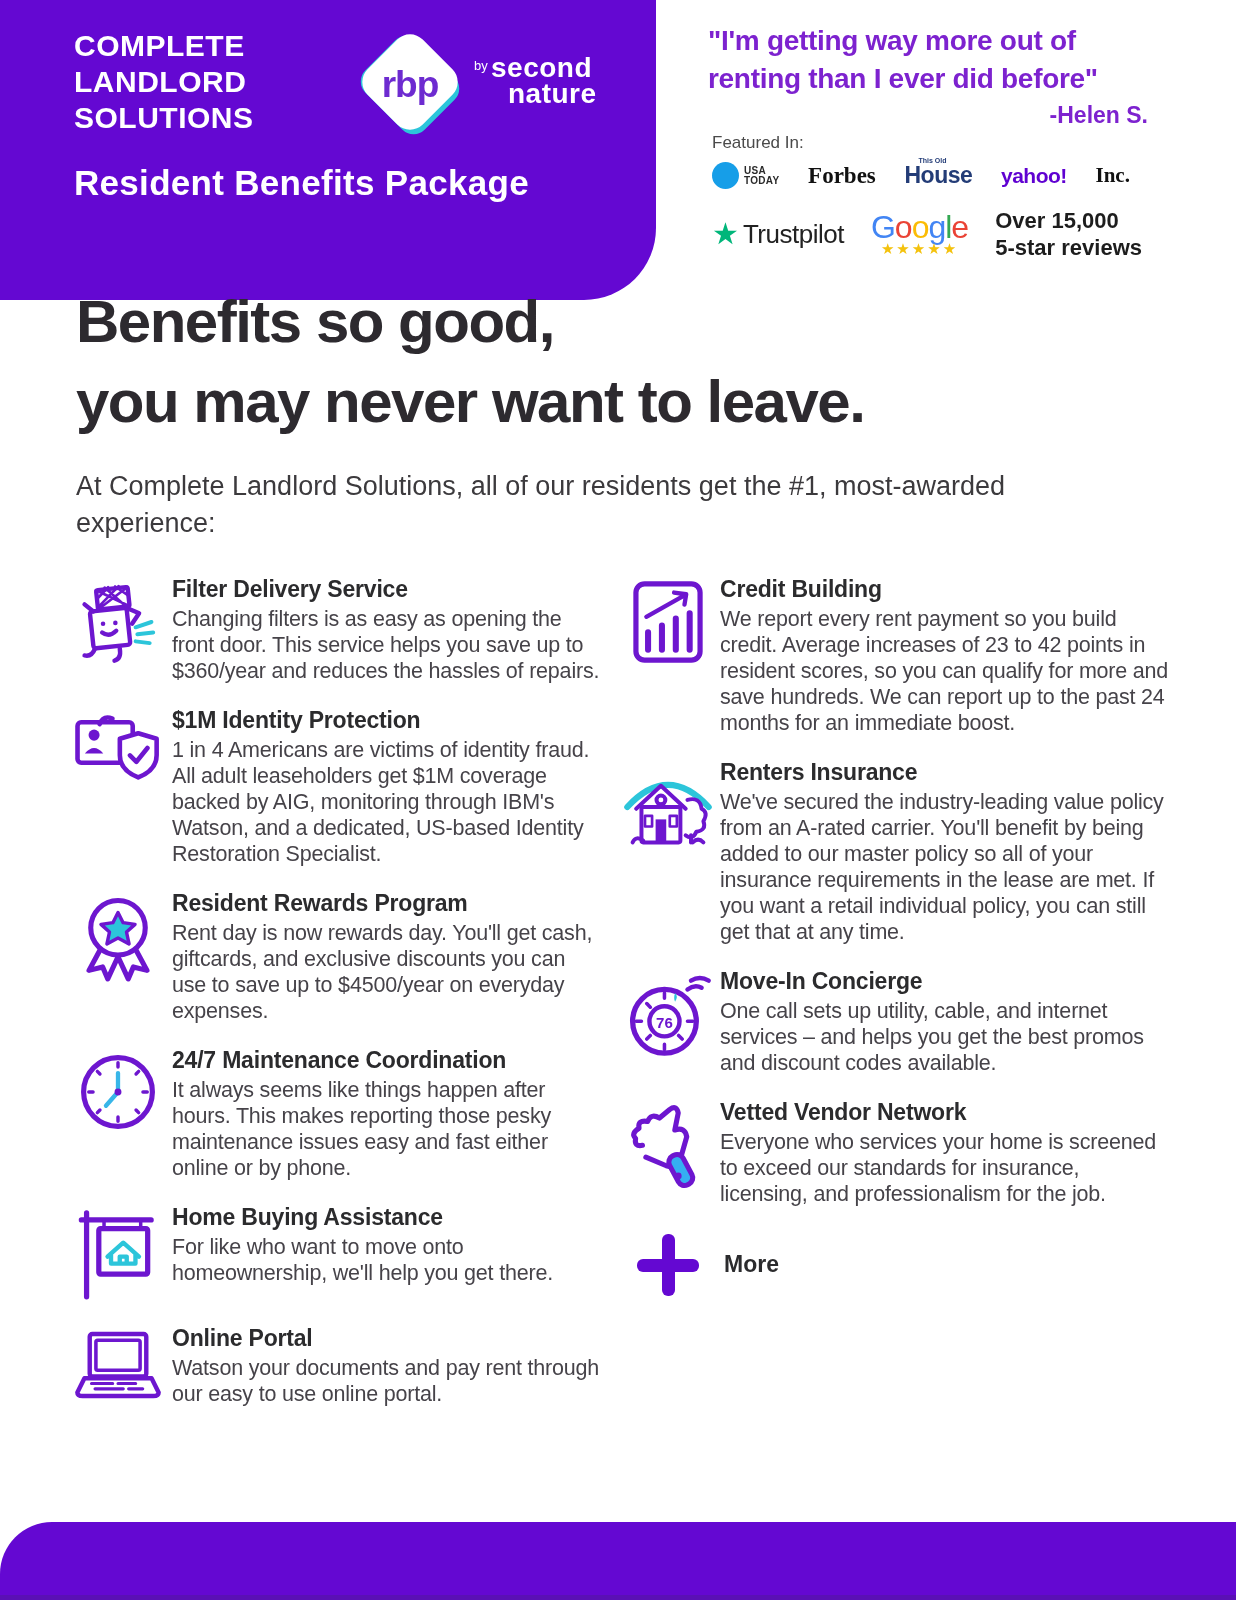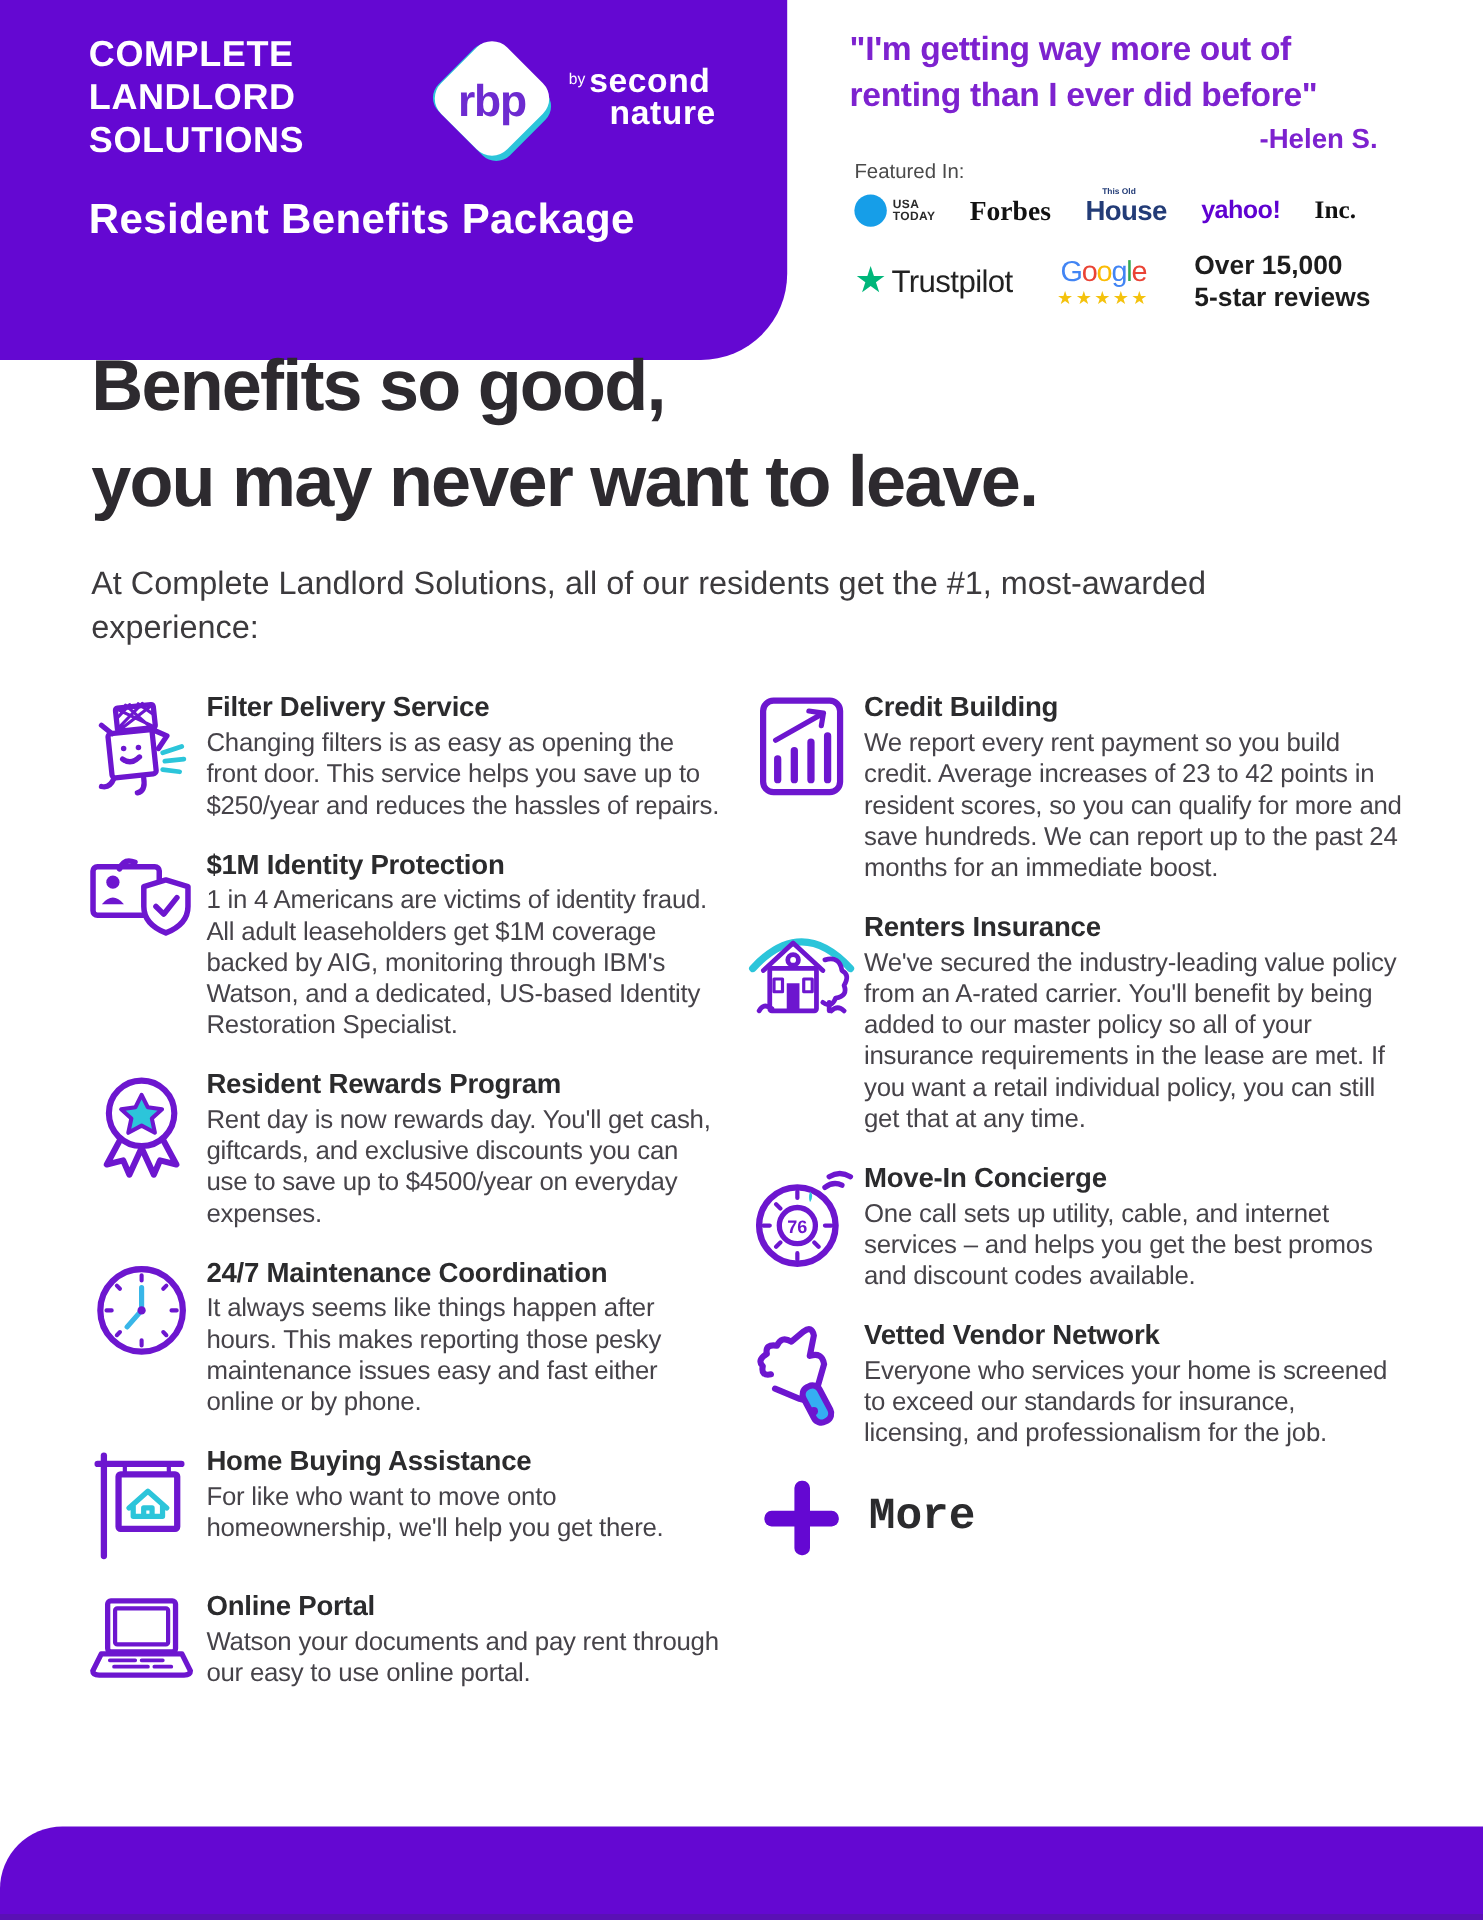--- a/index.html
+++ b/index.html
@@ -71,21 +71,21 @@
   .usatoday-text { font-size:10px; font-weight:bold; color:#2a2a2a; line-height:10px; letter-spacing:0.3px; }
   .forbes { font-family:"Liberation Serif", serif; font-size:23px; font-weight:bold; color:#111; }
   .house { position:relative; color:#233c77; font-size:23px; font-weight:bold; letter-spacing:-0.5px; }
   .house-small { position:absolute; left:14px; top:-5px; font-size:7px; font-weight:bold; letter-spacing:0; }
   .yahoo { color:#5f01d1; font-size:21px; font-weight:bold; letter-spacing:-0.5px; }
   .inc { font-family:"Liberation Serif", serif; font-size:21px; font-weight:bold; color:#111; }
   .trustpilot { display:flex; align-items:center; gap:4px; }
   .tp-star { color:#00b67a; font-size:30px; line-height:30px; }
   .tp-text { color:#222; font-size:26px; font-weight:500; letter-spacing:-0.5px; }
   .google { display:flex; flex-direction:column; align-items:center; line-height:30px; }
-  .google-word { font-size:24px; font-weight:500; letter-spacing:-1px; }
+  .google-word { font-size:32px; font-weight:500; letter-spacing:-1px; }
   .g-blue { color:#4285F4; } .g-red { color:#EA4335; } .g-yellow { color:#FBBC05; } .g-green { color:#34A853; }
   .google-stars { color:#f4c20d; font-size:15px; letter-spacing:2px; line-height:14px; }
   .reviews { color:#1d1d1d; font-size:22px; font-weight:bold; line-height:27px; }
   
   .headline {
     position:absolute; left:76px; top:282px; width:1110px;
     color:#2d2a2f; font-size:60px; font-weight:800; line-height:80px;
     letter-spacing:-1.5px;
   }
   .intro {
@@ -96,21 +96,21 @@
   .col { position:absolute; top:576px; }
   .col-left { left:64px; width:540px; }
   .col-right { left:616px; width:556px; }
   .item { display:flex; align-items:flex-start; margin-bottom:23px; }
   .icon-wrap { flex:0 0 108px; display:flex; justify-content:center; padding-top:2px; }
   .col-right .icon-wrap { flex:0 0 104px; }
   .item-text { flex:1; }
   .item-title { color:#2b2b2d; font-size:23px; font-weight:bold; letter-spacing:-0.2px; margin-bottom:3px; }
   .item-body { color:#464349; font-size:21.5px; line-height:26px; letter-spacing:-0.2px; }
   .more-row { display:flex; align-items:center; margin-top:14px; }
-  .more-label { color:#2b2b2d; font-size:37px; font-weight:bold; margin-left:4px;font-family:Liberation Mono, monospace; }
+  .more-label { color:#2b2b2d; font-size:23px; font-weight:bold; margin-left:4px; }
   svg.benefit-icon { display:block; }
   
   .bottom-band {
     position:absolute; left:0; right:0; bottom:5px; height:73px;
     background:#6408d2; border-radius:52px 0 0 0;
   }
   .bottom-line {
     position:absolute; left:0; right:0; bottom:0; height:5px; background:#5a10b5;
   }
 </style>
@@ -190,21 +190,21 @@
         </g>
         <circle cx="33" cy="52" r="2.6" fill="#6d16cf" stroke="none"></circle>
         <circle cx="47" cy="51" r="2.6" fill="#6d16cf" stroke="none"></circle>
         <path d="M32 62 Q40 68 48 60"></path>
         <path d="M24 80 Q20 90 12 88 M52 80 Q54 92 46 94"></path>
         <path d="M70 56 L88 50 M72 64 L90 62 M70 72 L86 74" stroke="#2cc5da" stroke-width="4.5"></path>
       </svg>
     </div>
     <div class="item-text">
       <div class="item-title">Filter Delivery Service</div>
-      <div class="item-body">Changing filters is as easy as opening the front door. This service helps you save up to $250/year and reduces the hassles of repairs.</div>
+      <div class="item-body">Changing filters is as easy as opening the front door. This service helps you save up to $360/year and reduces the hassles of repairs.</div>
     </div>
   </div>
 
   <div class="item">
     <div class="icon-wrap">
       <svg class="benefit-icon" width="92" height="78" viewBox="0 0 100 84" fill="none" stroke="#6d16cf" stroke-width="5" stroke-linecap="round" stroke-linejoin="round">
         <path d="M30 16 Q34 6 44 10"></path>
         <rect x="6" y="14" width="60" height="44" rx="4"></rect>
         <circle cx="24" cy="28" r="6" fill="#6d16cf" stroke="none"></circle>
         <path d="M14 48 Q24 36 34 48 Z" fill="#6d16cf" stroke="none"></path>

